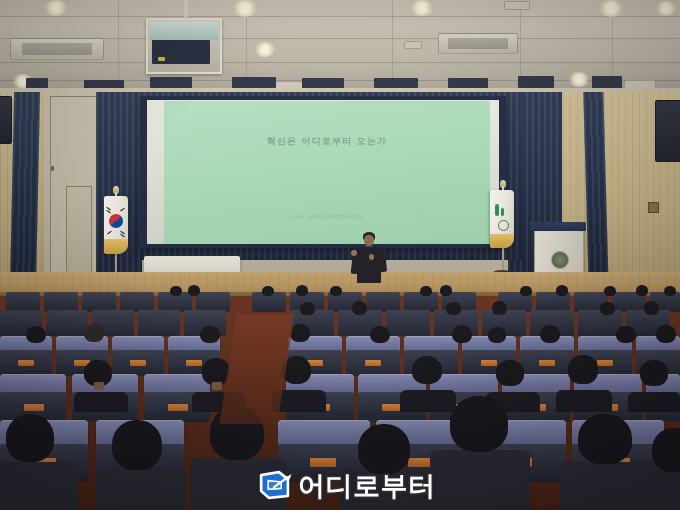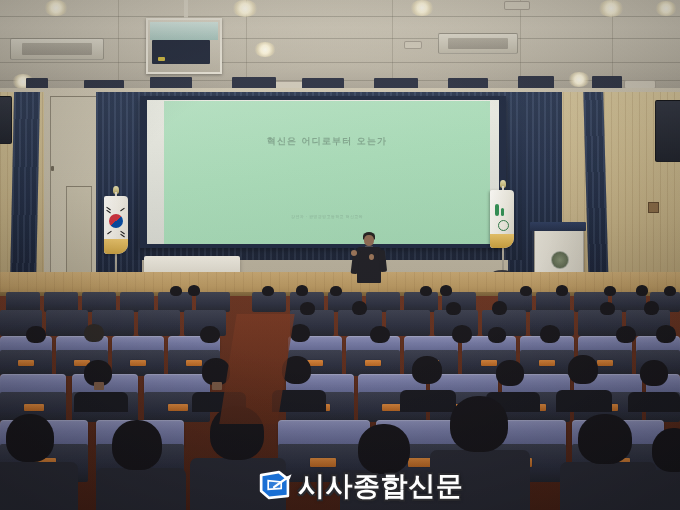--- a/index.html
+++ b/index.html
@@ -552,16 +552,16 @@
     <div class="wm-logo">
       <svg width="34" height="30" viewBox="0 0 34 30">
         <path d="M3 5 L21 2 L30 9 L30 26 L11 28 L3 21 Z" fill="#ffffff" stroke="#ffffff" stroke-width="2.4" stroke-linejoin="round"></path>
         <path d="M4.5 6.2 L20.6 3.6 L28.6 10 L28.6 24.8 L11.4 26.6 L4.5 20.6 Z" fill="#1a6fd4"></path>
         <path d="M9 9.6 L9 20.2 L24.4 19 L24.4 11.2 Z" fill="#ffffff" opacity="0.1"></path>
         <path d="M10.2 10.6 L10.2 19.4 L23.2 18.4 L23.2 12 Z" fill="none" stroke="#ffffff" stroke-width="1.6"></path>
         <path d="M16 17.2 L29.5 7.5" stroke="#ffffff" stroke-width="2.2" stroke-linecap="round"></path>
         <path d="M29 6.4 L33.5 4.2 L31.6 9.4 Z" fill="#ffffff"></path>
       </svg>
     </div>
-    <div class="wm-text">시사종합신문</div>
+    <div class="wm-text">어디로부터</div>
   </div>
 
 </div>
 
 </body></html>

